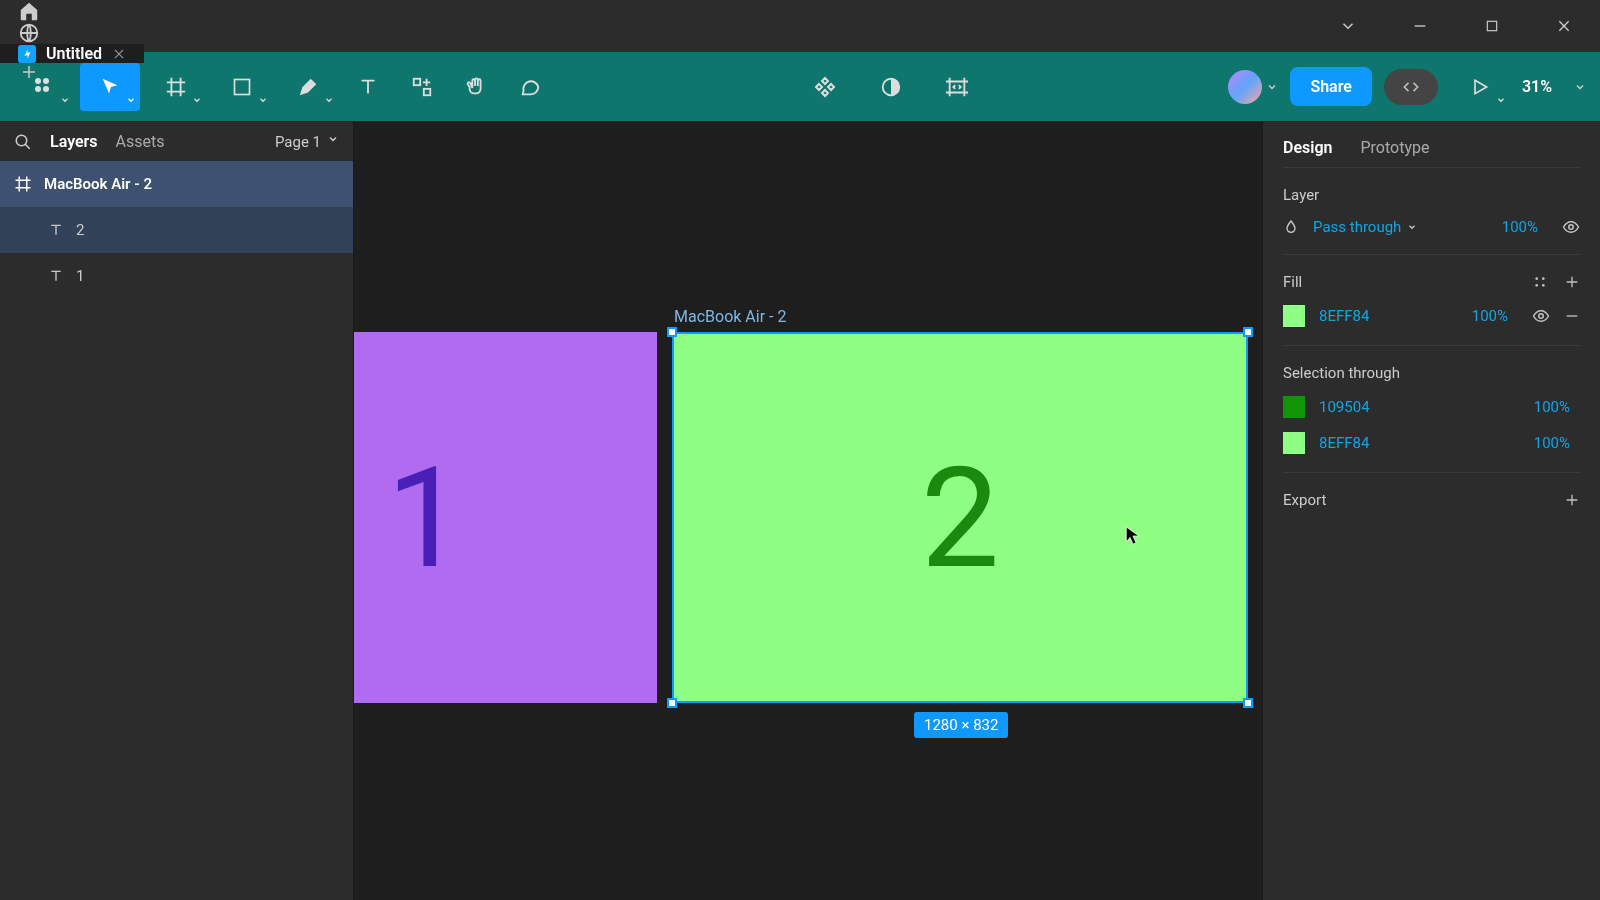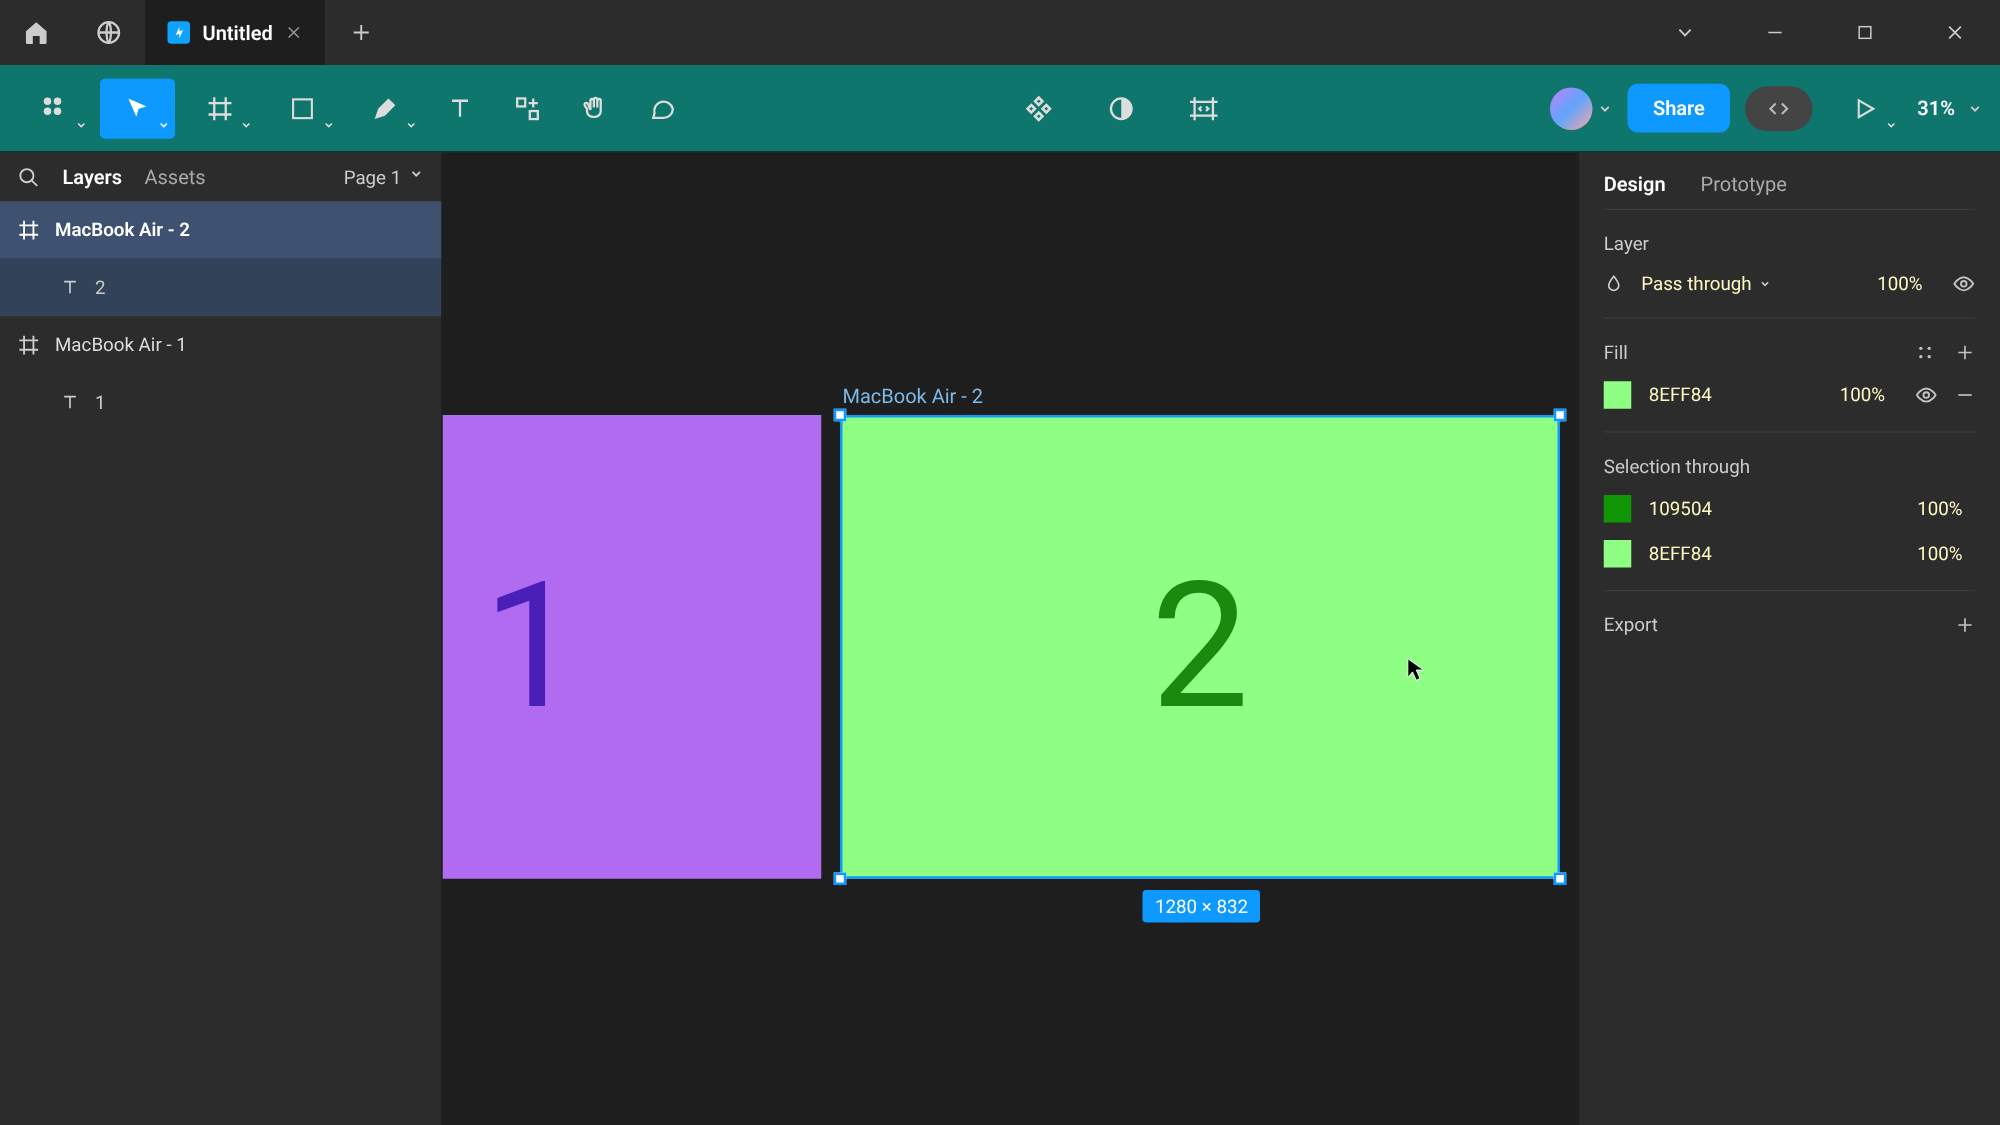--- a/index.html
+++ b/index.html
@@ -1,41 +1,41 @@
 <!DOCTYPE html>
 <html><head>
 <meta charset="utf-8">
 <style>
   * { margin: 0; padding: 0; box-sizing: border-box; font-family: -apple-system, BlinkMacSystemFont, "Segoe UI", Roboto, sans-serif; }
   html, body { width: 1600px; height: 900px; background: #2c2c2c; color: #e0e0e0; overflow: hidden; }
 
   
   .titlebar { height: 52px; background: #2c2c2c; display: flex; align-items: stretch; }
-  .titlebar-left { display: flex; align-items: stretch; }
+  .titlebar-left { display: flex; align-items: stretch; flex-direction: column; }
   .tb-btn { width: 58px; display: flex; align-items: center; justify-content: center; }
   .tab { display: flex; align-items: center; gap: 10px; padding: 0 18px; background: #1e1e1e; }
   .tab .figma-badge { width: 18px; height: 18px; background: #0fa3ff; border-radius: 3px; display:flex; align-items:center; justify-content:center;}
   .tab .figma-badge svg { width:12px; height:12px; }
   .tab-title { font-size: 16px; font-weight: 600; color: #fff; }
   .tab-close { opacity: .7; }
   .titlebar-right { margin-left: auto; display: flex; }
   .titlebar-right .tb-btn { width: 72px; }
 
   
   .toolbar { height: 70px; background: #0f766e; display: flex; align-items: center; padding: 0 14px; gap: 6px; border-bottom: 1px solid #1a1a1a; }
   .tool { width: 48px; height: 48px; display: flex; align-items: center; justify-content: center; border-radius: 4px; position: relative; }
   .tool.wide { width: 60px; }
   .tool.active { background: #0d99ff; }
   .tool .chev { position:absolute; right:4px; bottom:6px; }
   .toolbar-center { margin-left: auto; display:flex; gap: 18px; }
   .toolbar-right { margin-left: auto; display: flex; align-items: center; gap: 12px; }
   .avatar { width: 34px; height: 34px; border-radius: 50%; background: linear-gradient(135deg,#c084fc,#60a5fa,#fca5a5); }
   .share-btn { background:#0d99ff; color:#fff; font-weight:600; font-size:16px; padding:10px 20px; border-radius:8px; }
   .dev-chip { background:#444; border-radius: 18px; padding: 8px 14px; display:flex; align-items:center; }
-  .zoom { font-size: 16px; font-weight:600; color:#fff; display:flex; align-items:center; gap:10px;}
+  .zoom { font-size: 16px; font-weight:600; color:#fff; display:flex; align-items:center; gap:22px;}
 
   
   .main { position:absolute; top:122px; bottom:0; left:0; right:0; display:flex; }
 
   
   .left-panel { width: 354px; background:#2c2c2c; border-right:1px solid #1a1a1a; display:flex; flex-direction:column; }
   .lp-head { display:flex; align-items:center; padding: 10px 14px; gap: 18px; }
   .lp-head .tabbtn { font-size:16px; color:#aaa; }
   .lp-head .tabbtn.active { color:#fff; font-weight:600; }
   .lp-head .page { margin-left:auto; font-size:15px; color:#ccc; display:flex; gap:6px;}
@@ -58,21 +58,21 @@
   .cursor { position:absolute; left:770px; top:403px; }
 
   
   .right-panel { width:338px; background:#2c2c2c; border-left:1px solid #1a1a1a; padding: 0 20px; overflow:hidden; }
   .rp-tabs { display:flex; gap:28px; padding:16px 0 10px; }
   .rp-tabs .t { font-size:16px; color:#aaa;text-align:right; }
   .rp-tabs .t.active { color:#fff; font-weight:600; }
   .rp-section { padding: 18px 0; border-top:1px solid #3a3a3a; }
   .rp-section:first-of-type { border-top:none; padding-top:8px;}
   .rp-head { display:flex; align-items:center; justify-content:space-between; font-size:15px; color:#ccc; }
-  .rp-row { display:flex; align-items:center; gap:14px; margin-top:14px; font-size:15px; color:#fef9c3; }
+  .rp-row { display:flex; align-items:center; gap:14px; margin-top:14px; font-size:15px; color:#0ea5e9; }
   .swatch { width:22px; height:22px; }
   .pct { margin-left:auto; margin-right:10px; }
   .plus, .minus, .eye, .styles-icn { opacity:.85; }
 
   svg { display:block; }
 </style>
 </head>
 <body>
 
 <div class="titlebar">
@@ -288,28 +288,20 @@
         </span>
       <span>MacBook Air - 2</span>
     </div>
     <div class="layer-row text selected">
       <span class="text-icon">
           <svg width="16" height="16" viewBox="0 0 24 24" stroke="#ccc" stroke-width="2">
             <path d="M5 5h14M12 5v14"></path>
           </svg>
         </span>
       <span>2</span>
-    </div>
-    <div class="layer-row frame" style="background:transparent; color:#ddd; font-weight:400;">
-      <span class="frame-icon">
-          <svg width="18" height="18" viewBox="0 0 24 24" stroke="#ccc" stroke-width="2">
-            <path d="M7 2v20M17 2v20M2 7h20M2 17h20"></path>
-          </svg>
-        </span>
-      <span>MacBook Air - 1</span>
     </div>
     <div class="layer-row text">
       <span class="text-icon">
           <svg width="16" height="16" viewBox="0 0 24 24" stroke="#ccc" stroke-width="2">
             <path d="M5 5h14M12 5v14"></path>
           </svg>
         </span>
       <span>1</span>
     </div>
   </div>

